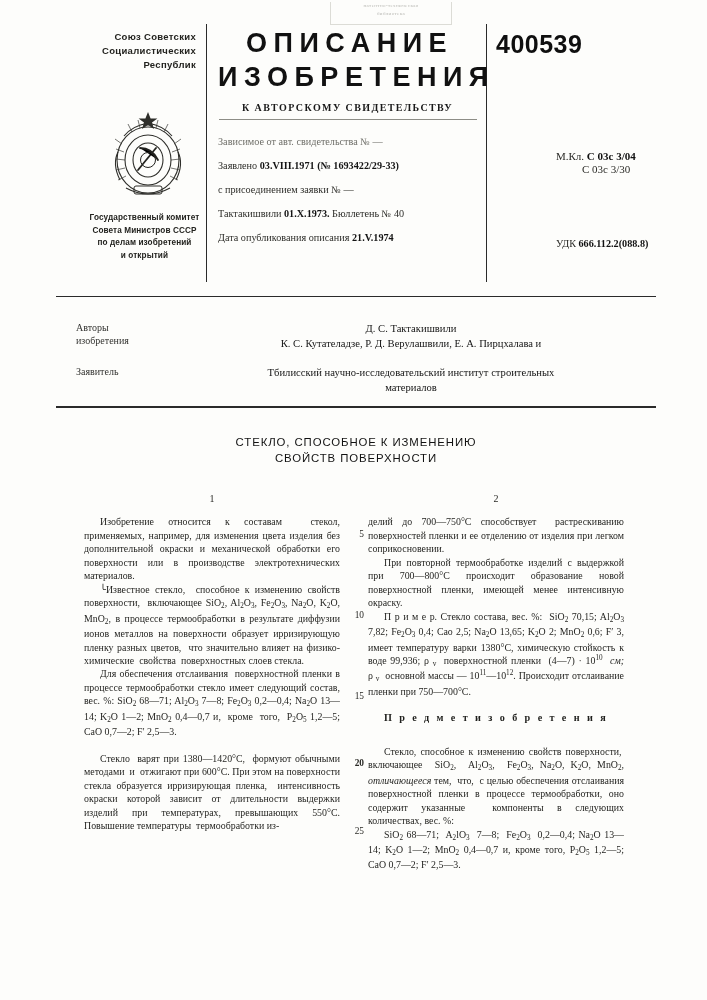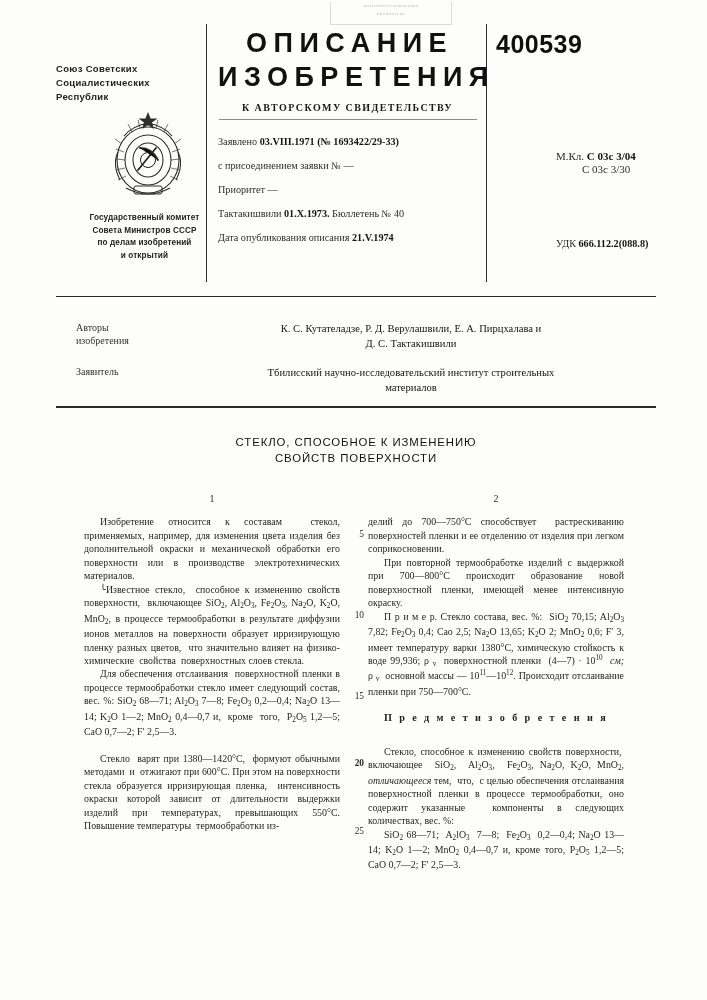--- a/index.html
+++ b/index.html
@@ -64,28 +64,27 @@
     width: 1px;
     height: 258px;
     background: #2a2a2a;
   }
 
   .ussr-name {
     position: absolute;
     top: 6px;
     left: 0;
     width: 140px;
-    text-align: left;
+    text-align: right;
     font-family: "Liberation Sans", sans-serif;
     font-size: 9.5px;
     line-height: 14px;
     font-weight: 600;
     letter-spacing: .3px;
     color: #23231f;
-    margin-top: 32px;
   }
 
   .emblem {
     position: absolute;
     top: 84px;
     left: 46px;
     width: 92px;
     height: 96px;
   }
 
@@ -354,31 +353,31 @@
     </div>
 
     <div class="title-opisanie">ОПИСАНИЕ</div>
     <div class="title-izobret">ИЗОБРЕТЕНИЯ</div>
     <div class="title-sub">К АВТОРСКОМУ СВИДЕТЕЛЬСТВУ</div>
     <div class="sub-rule"></div>
 
     <div class="patent-no">400539</div>
 
     <div class="biblio">
+      <div class="row faint">
+        <span>Зависимое от авт. свидетельства №</span>
+        <span>—</span>
+      </div>
       <div class="row">
         <span>Заявлено</span>
         <b>03.VIII.1971</b>
         <b>(№ 1693422/29-33)</b>
       </div>
       <div class="row">
         <span>с присоединением заявки №</span>
-        <span>—</span>
-      </div>
-      <div class="row">
-        <span>Приоритет</span>
         <span>—</span>
       </div>
       <div class="row">
         <span>Тактакишвили</span>
         <b>01.X.1973.</b>
         <span>Бюллетень №</span>
         <span>40</span>
       </div>
       <div class="row">
         <span>Дата опубликования описания</span>
@@ -403,22 +402,22 @@
   </div>
 
   <div class="rule-thin" id="rule-top"></div>
 
   <div class="meta-block" id="authors-block">
     <div class="meta-label">
       <div>Авторы</div>
       <div>изобретения</div>
     </div>
     <div class="meta-value">
+      <span class="ln2">Д. С. Тактакишвили</span>
       <span class="ln2">К. С. Кутателадзе, Р. Д. Верулашвили, Е. А. Пирцхалава и</span>
-      <span class="ln2">Д. С. Тактакишвили</span>
     </div>
   </div>
 
   <div class="meta-block" id="applicant-block">
     <div class="meta-label">Заявитель</div>
     <div class="meta-value">
       <span class="ln2">Тбилисский  научно-исследовательский  институт  строительных</span>
       <span class="ln2">материалов</span>
     </div>
   </div>

